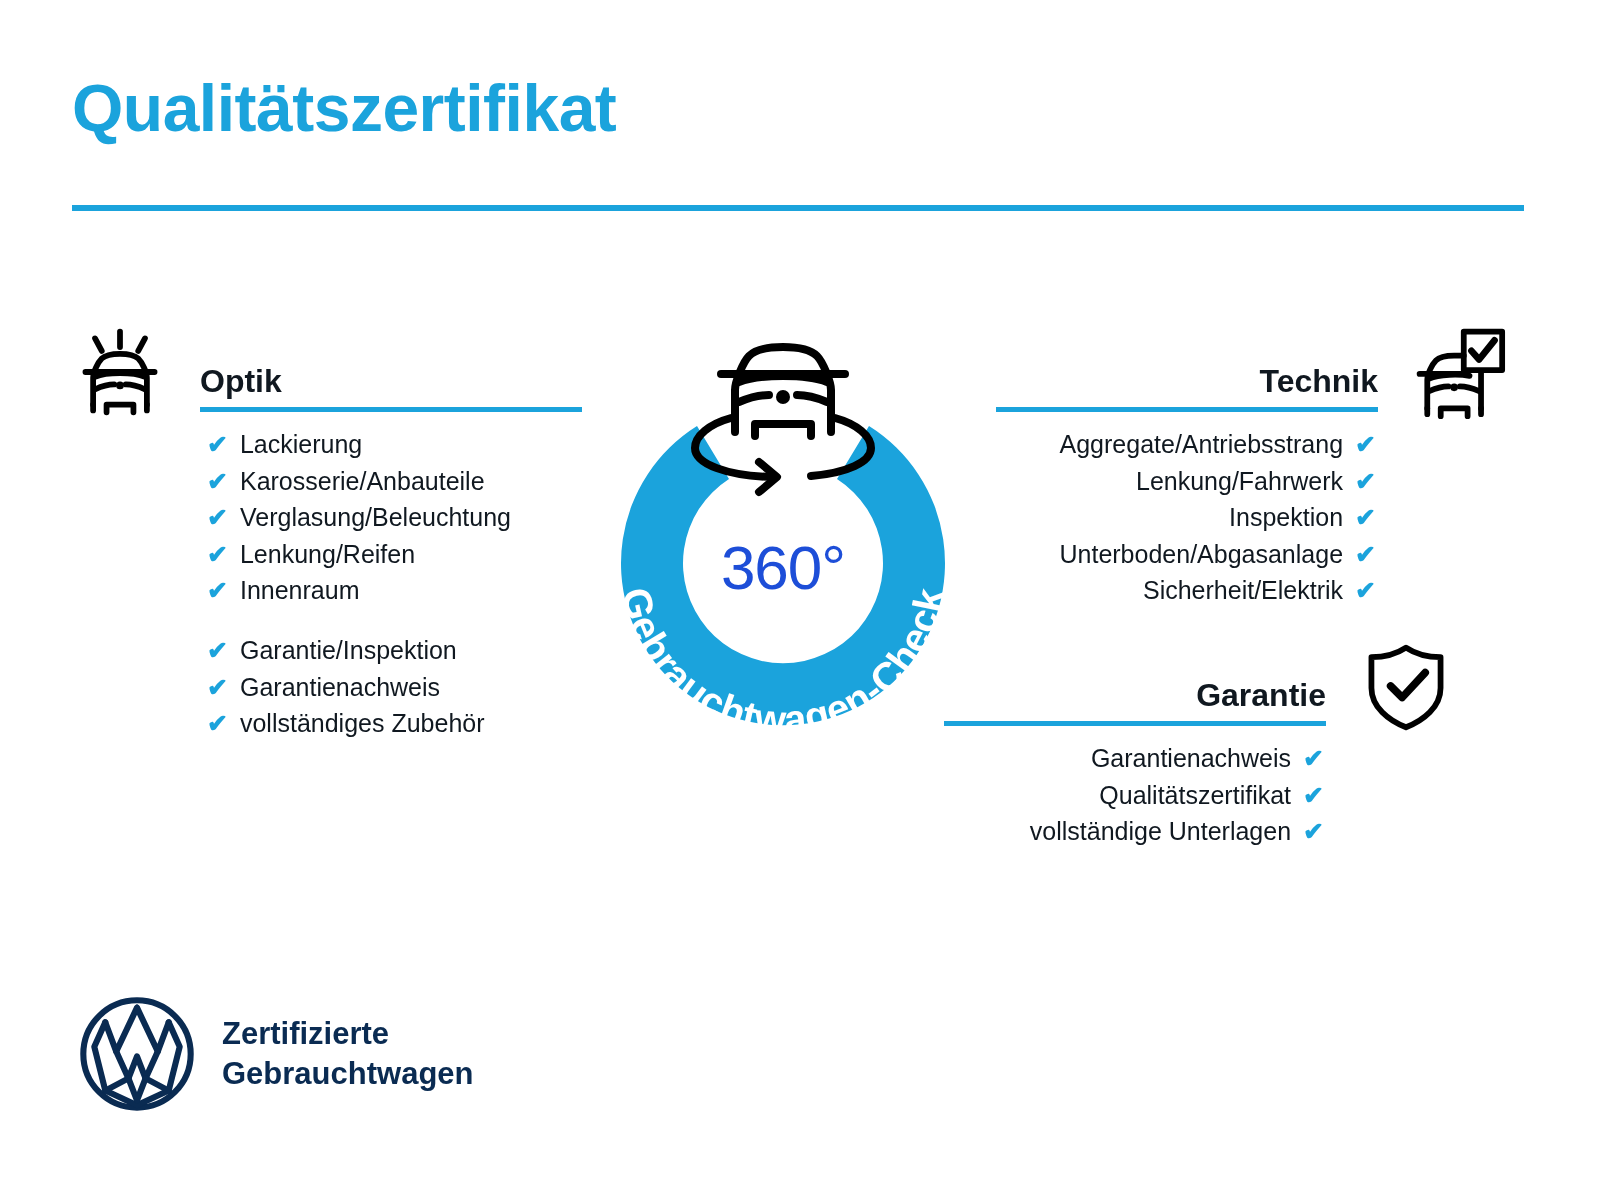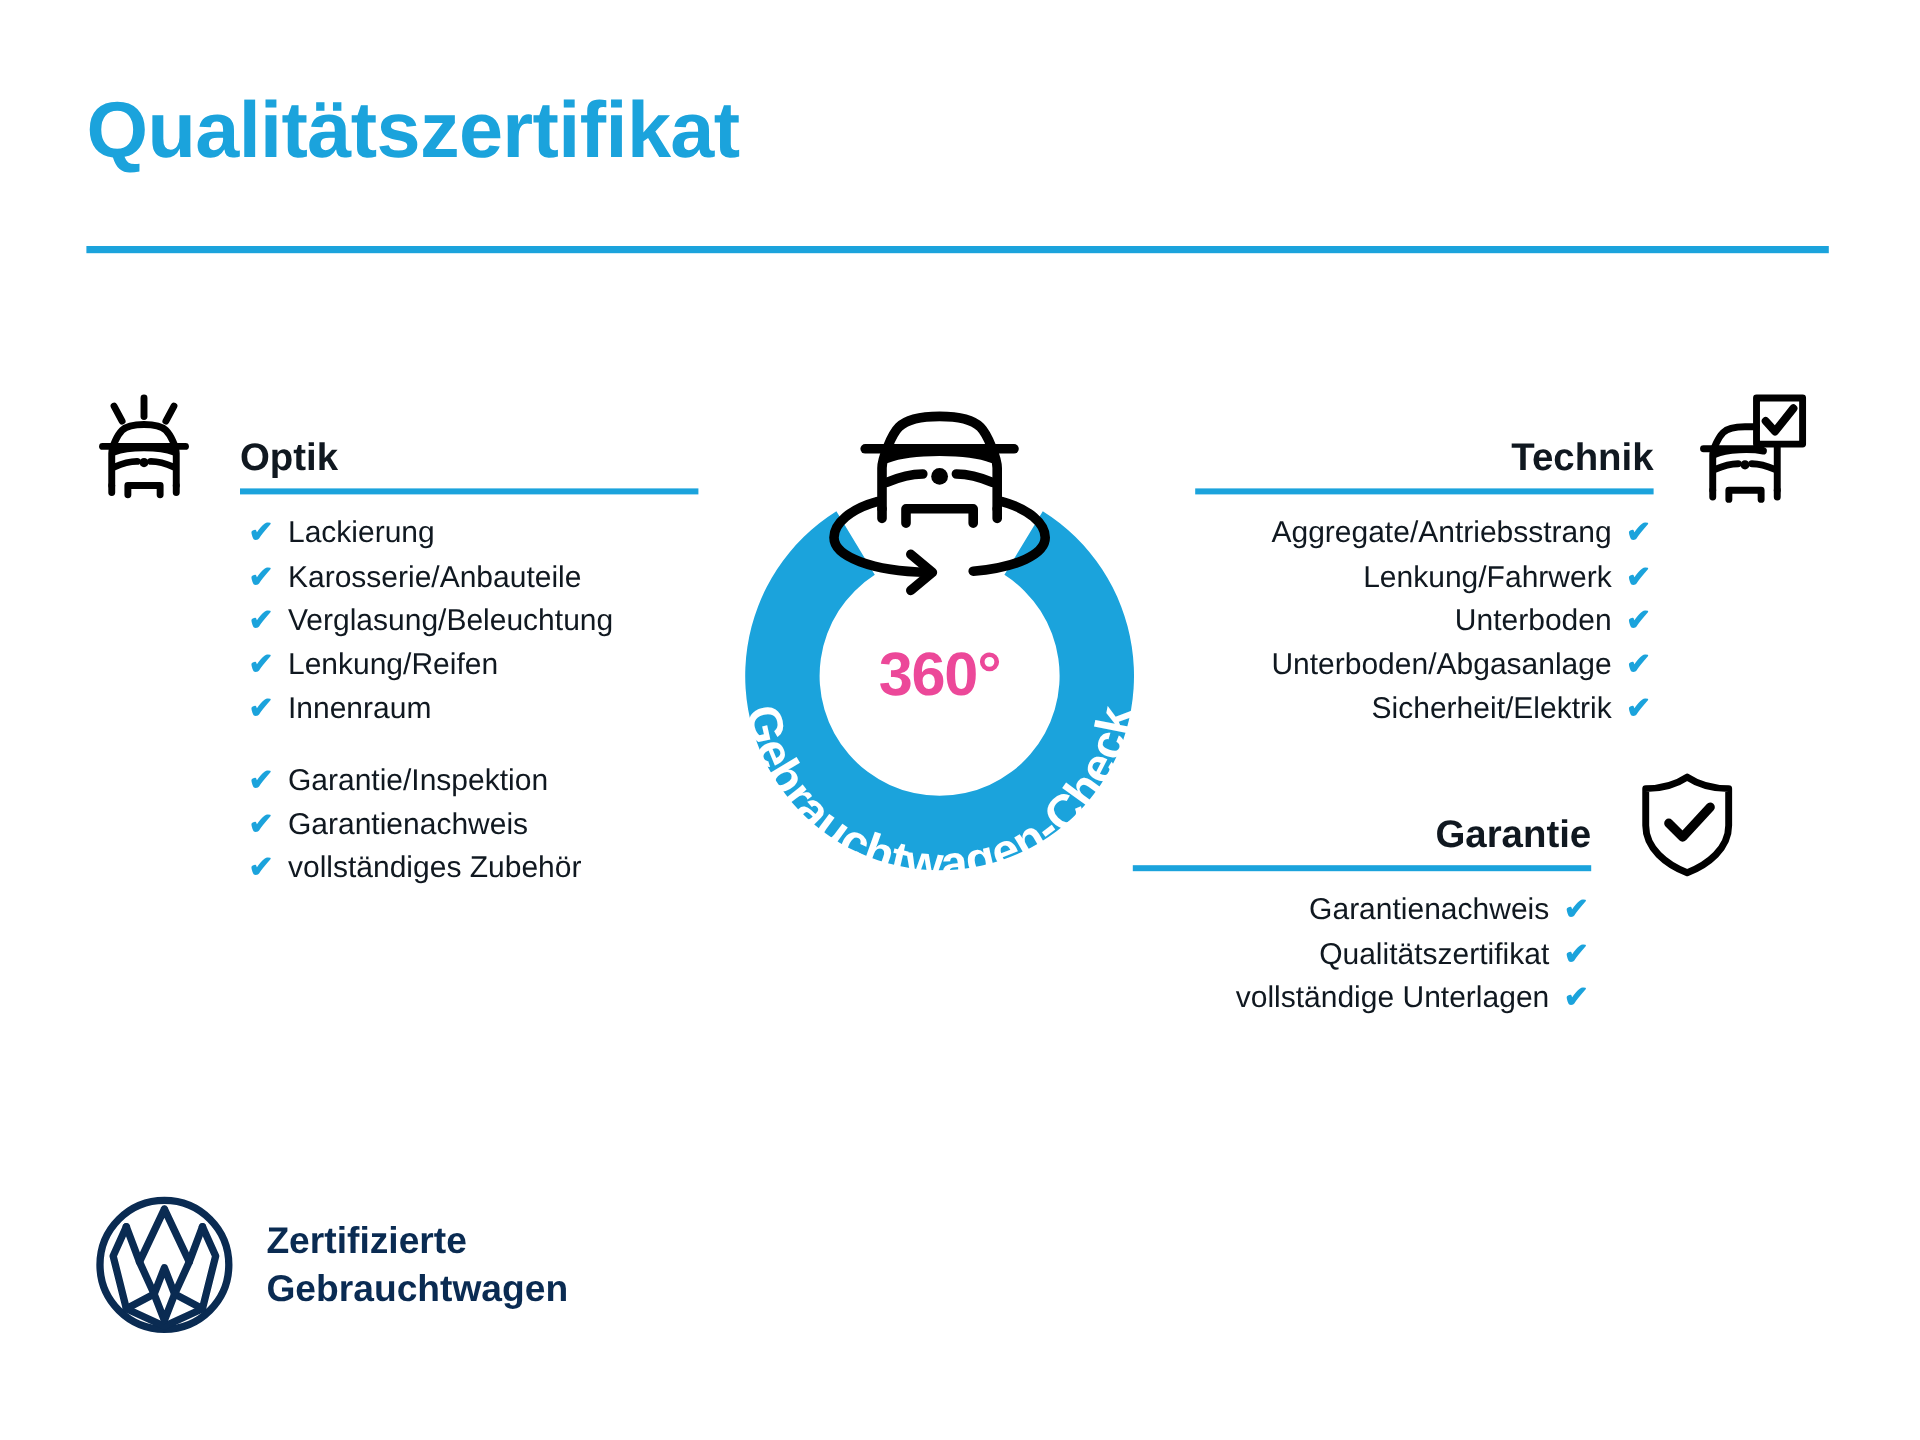--- a/index.html
+++ b/index.html
@@ -119,23 +119,23 @@
     width: 440px;
     height: 470px;
   }
   .badge svg { display: block; }
   .badge-center {
     position: absolute;
     left: 0;
     top: 236px;
     width: 440px;
     text-align: center;
-    font-size: 51px;
-    font-weight: bold;
-    color: #ec4899;
+    font-size: 62px;
+    font-weight: normal;
+    color: #1d4ed8;
     letter-spacing: -1px;
   }
 
   
   .brand {
     position: absolute;
     left: 76px;
     top: 993px;
     display: flex;
     align-items: center;
@@ -242,21 +242,21 @@
     <ul class="check-list">
       <li>
           <span>Aggregate/Antriebsstrang</span>
           <span class="tick">✔</span>
         </li>
       <li>
           <span>Lenkung/Fahrwerk</span>
           <span class="tick">✔</span>
         </li>
       <li>
-          <span>Unterboden</span>
+          <span>Inspektion</span>
           <span class="tick">✔</span>
         </li>
       <li>
           <span>Unterboden/Abgasanlage</span>
           <span class="tick">✔</span>
         </li>
       <li>
           <span>Sicherheit/Elektrik</span>
           <span class="tick">✔</span>
         </li>

